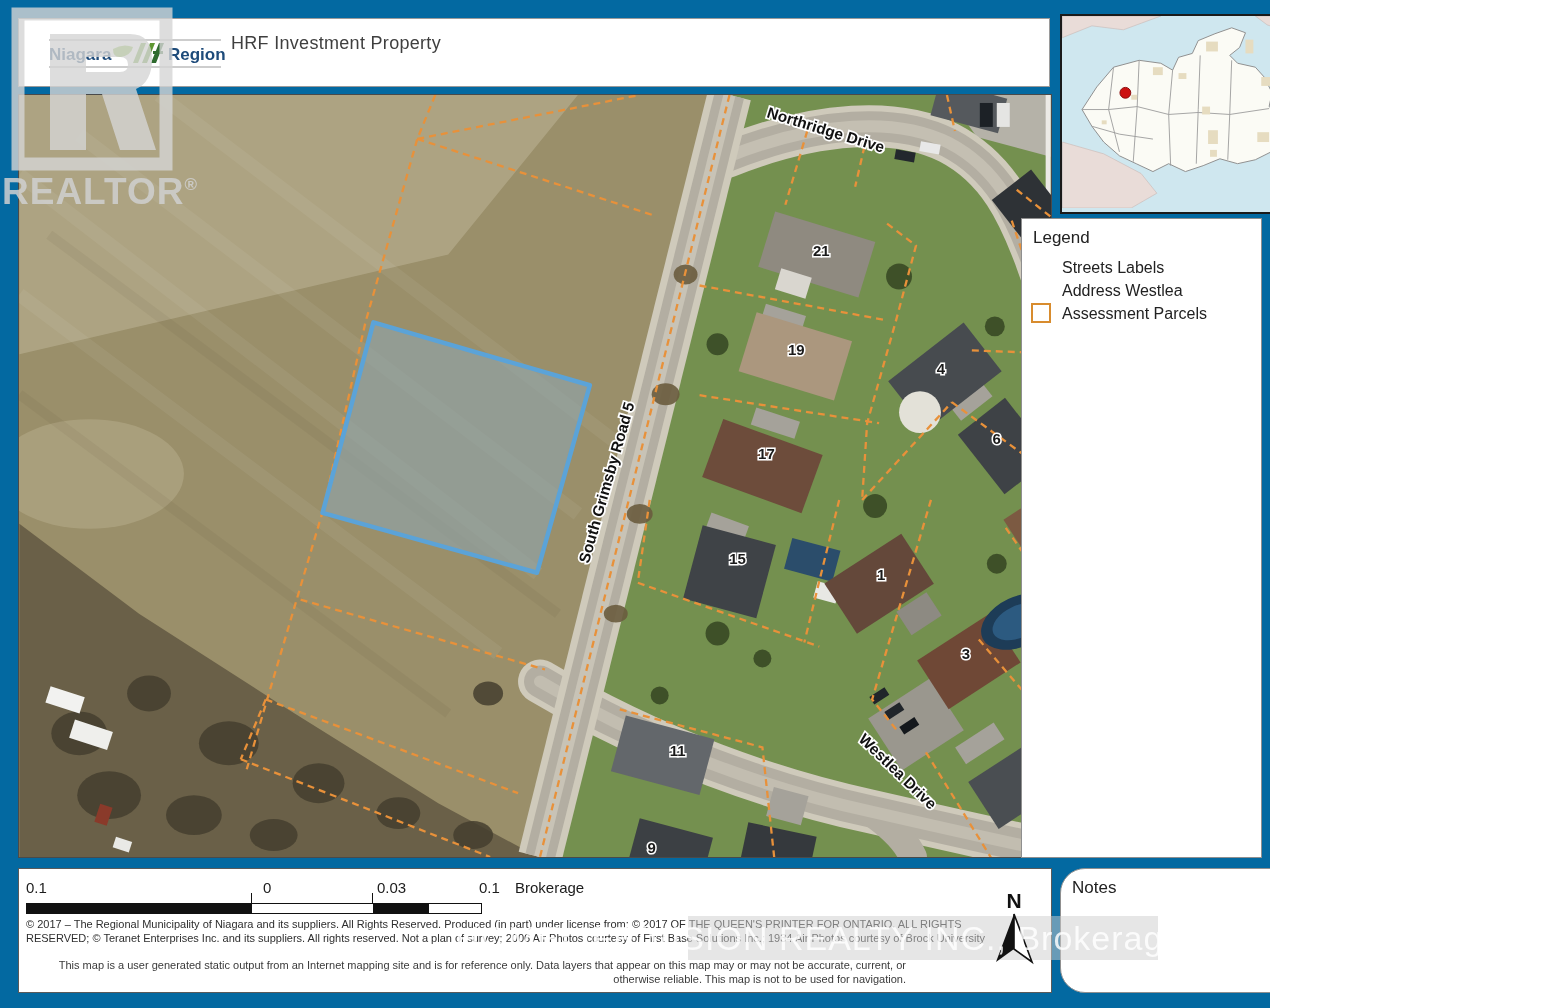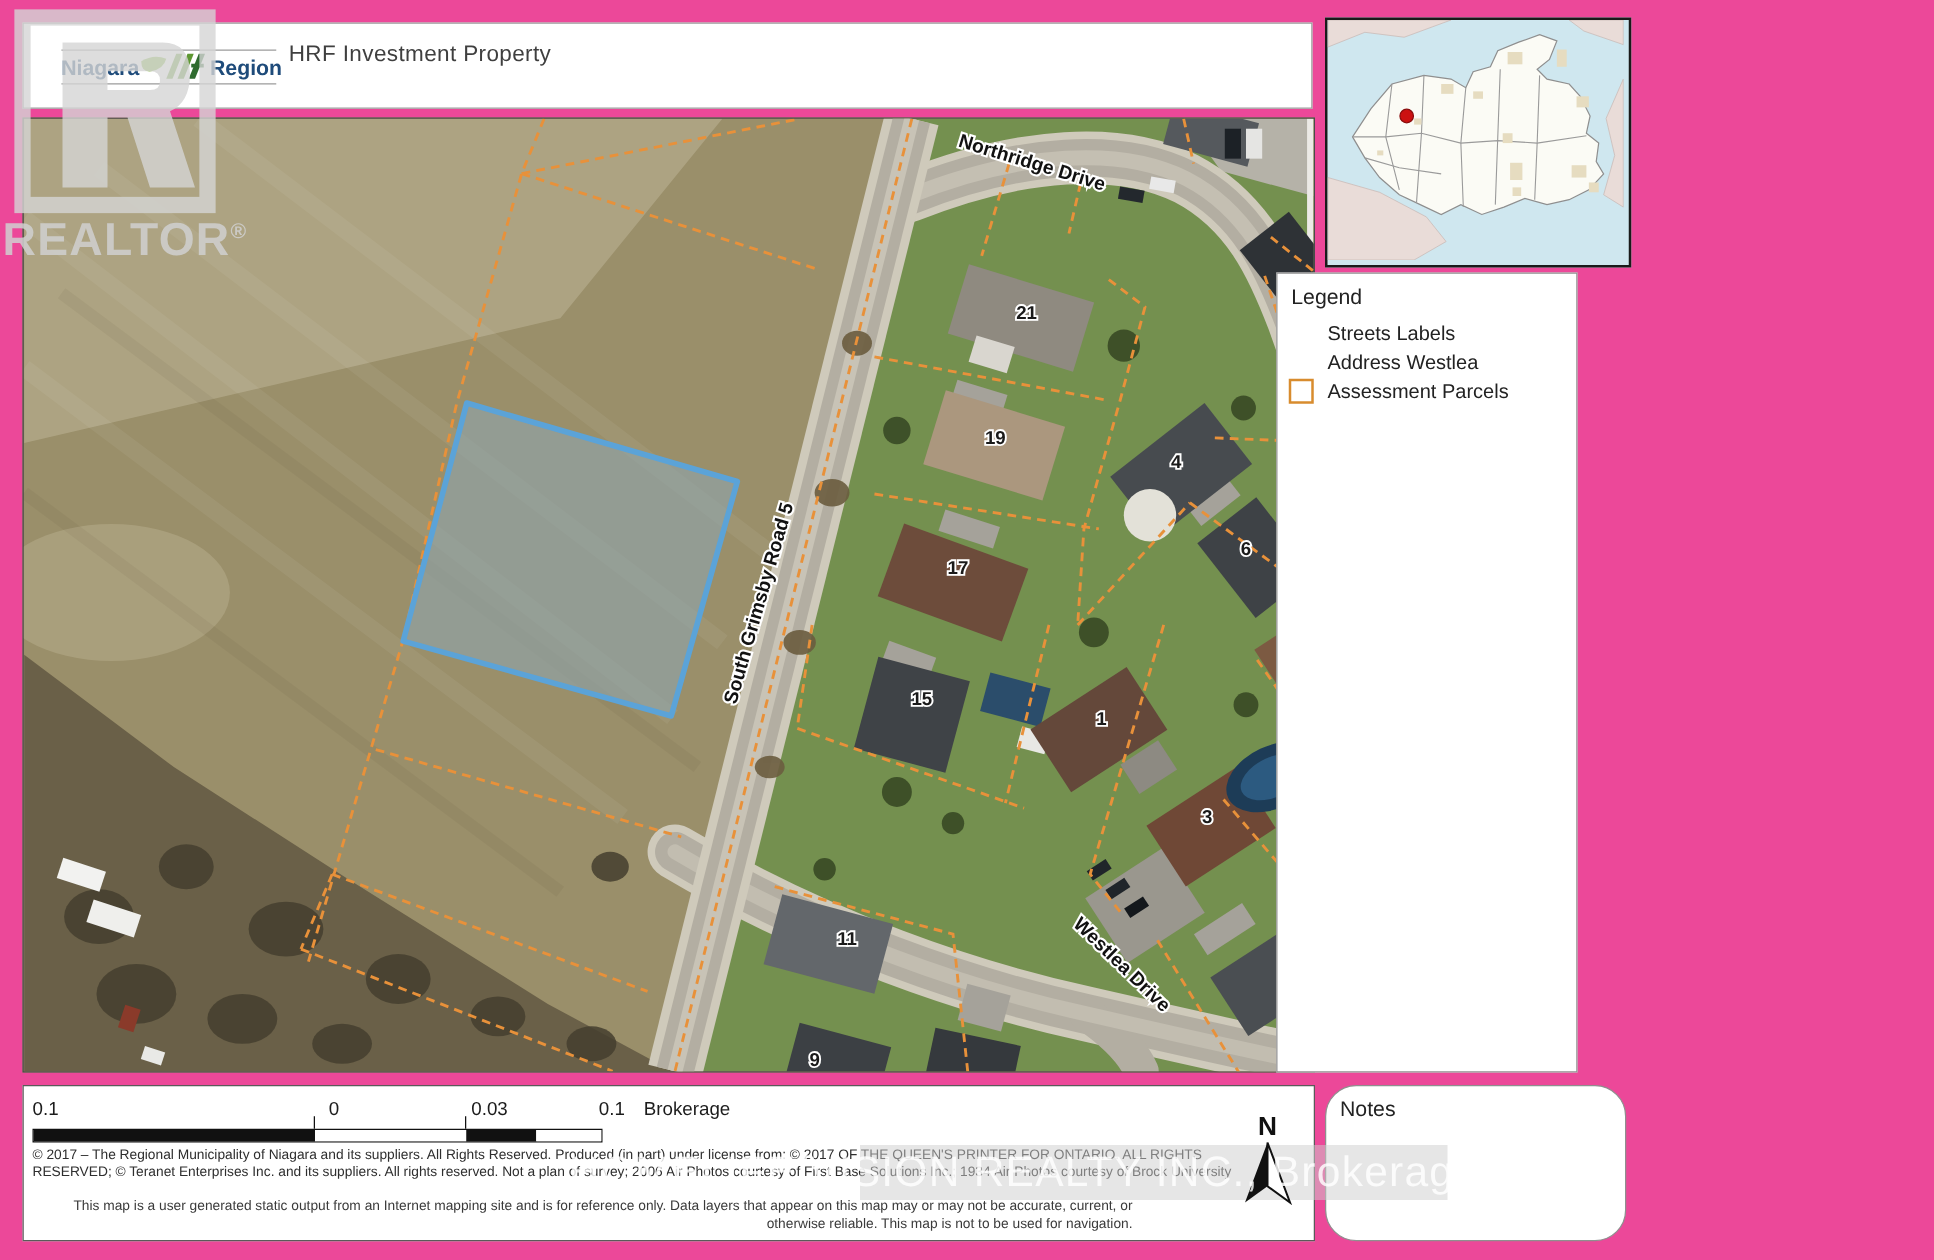--- a/index.html
+++ b/index.html
@@ -1,16 +1,16 @@
 <!DOCTYPE html>
 <html><head>
 <meta charset="utf-8">
 <style>
   html,body{margin:0;padding:0;background:#fff;}
-  #page{position:relative;width:1547px;height:1008px;background:#ec4899;
+  #page{position:relative;width:1270px;height:1008px;background:#0369a1;
         font-family:"Liberation Sans",sans-serif;overflow:hidden;}
   .box{position:absolute;background:#fff;border:1px solid #8f8f8f;box-sizing:border-box;}
   
   #header{left:18px;top:18px;width:1032px;height:69px;border-color:#9a9a9a;}
   #title{position:absolute;left:212px;top:14px;font-size:18px;color:#3f3f3f;letter-spacing:.3px;}
   #logo{position:absolute;left:30px;top:18px;}
   
   #mapbox{left:18px;top:94px;width:1034px;height:764px;border:1px solid #4a4a4a;background:#9a8f6a;}
   
   #insetbox{left:1060px;top:14px;width:241px;height:196px;border:2px solid #1a1a1a;background:#cfe7ef;}

